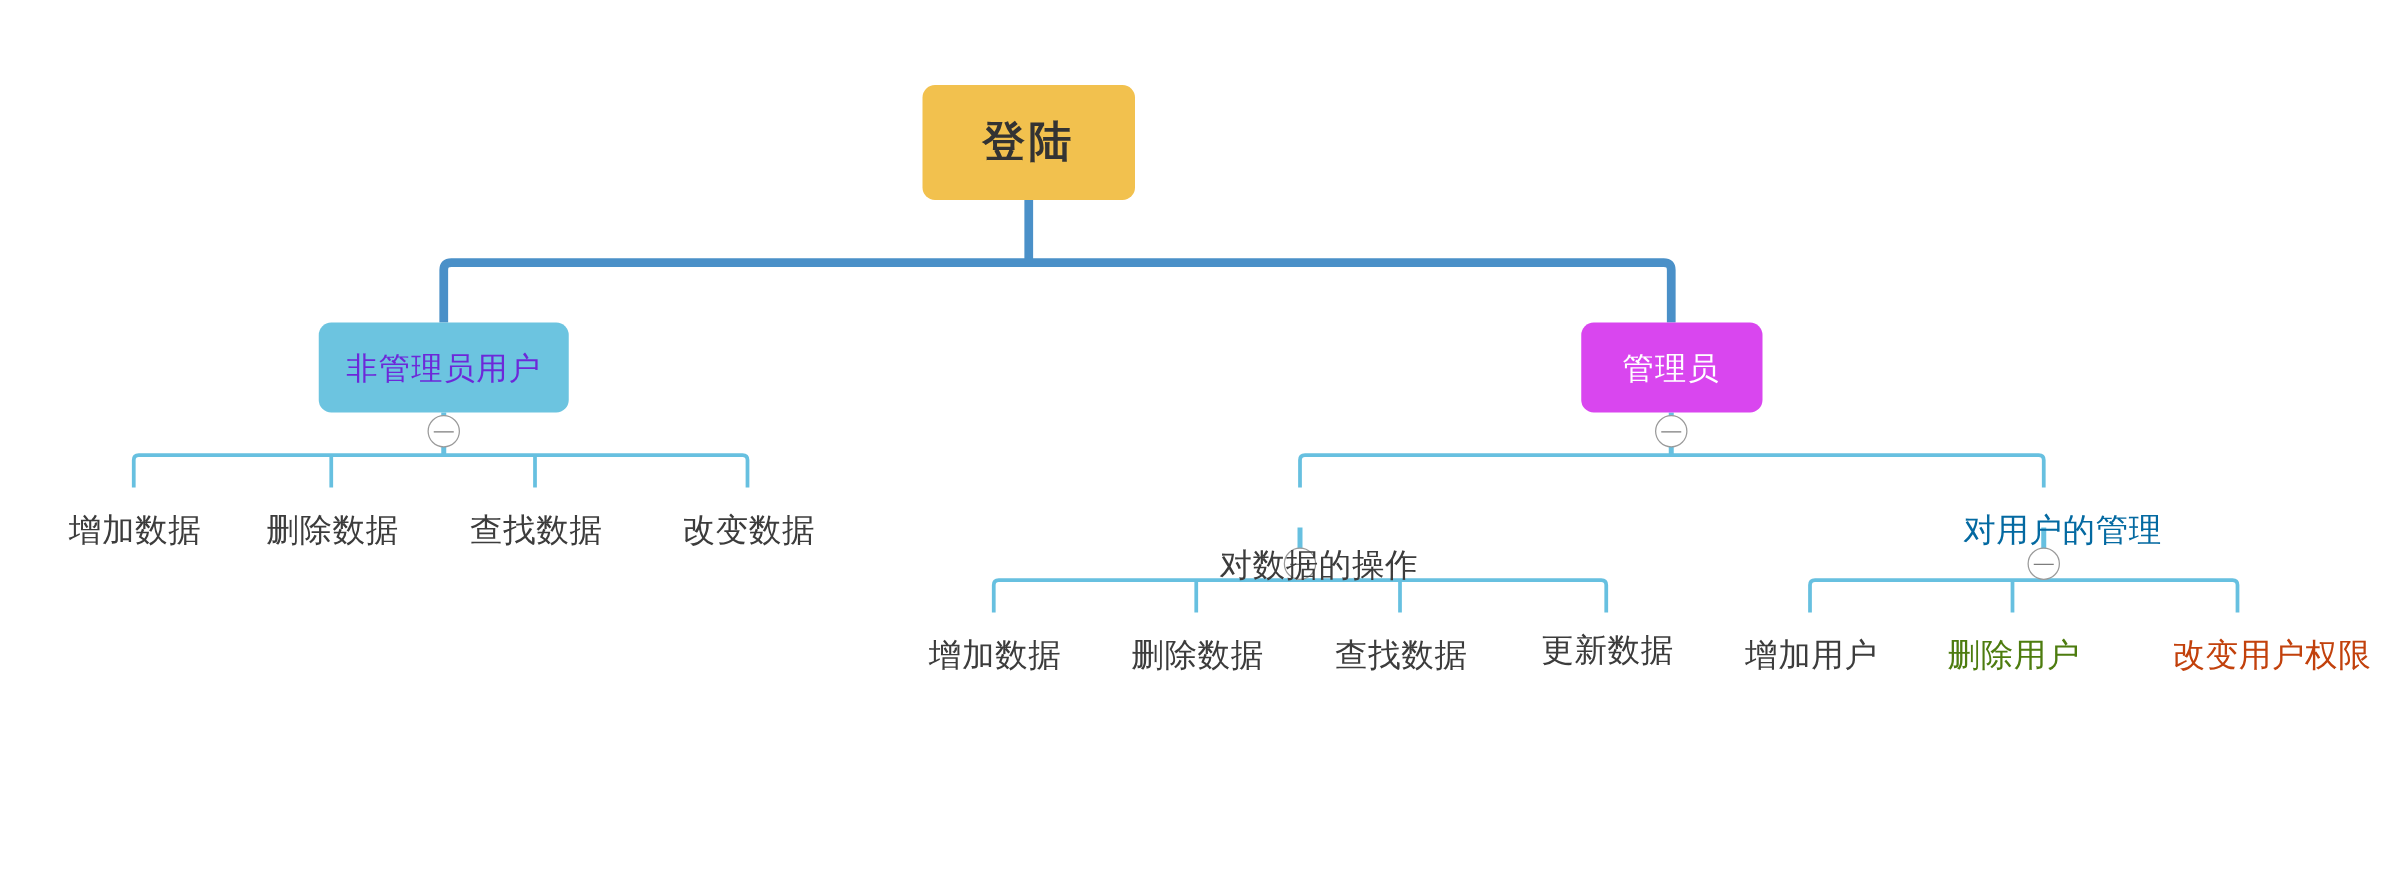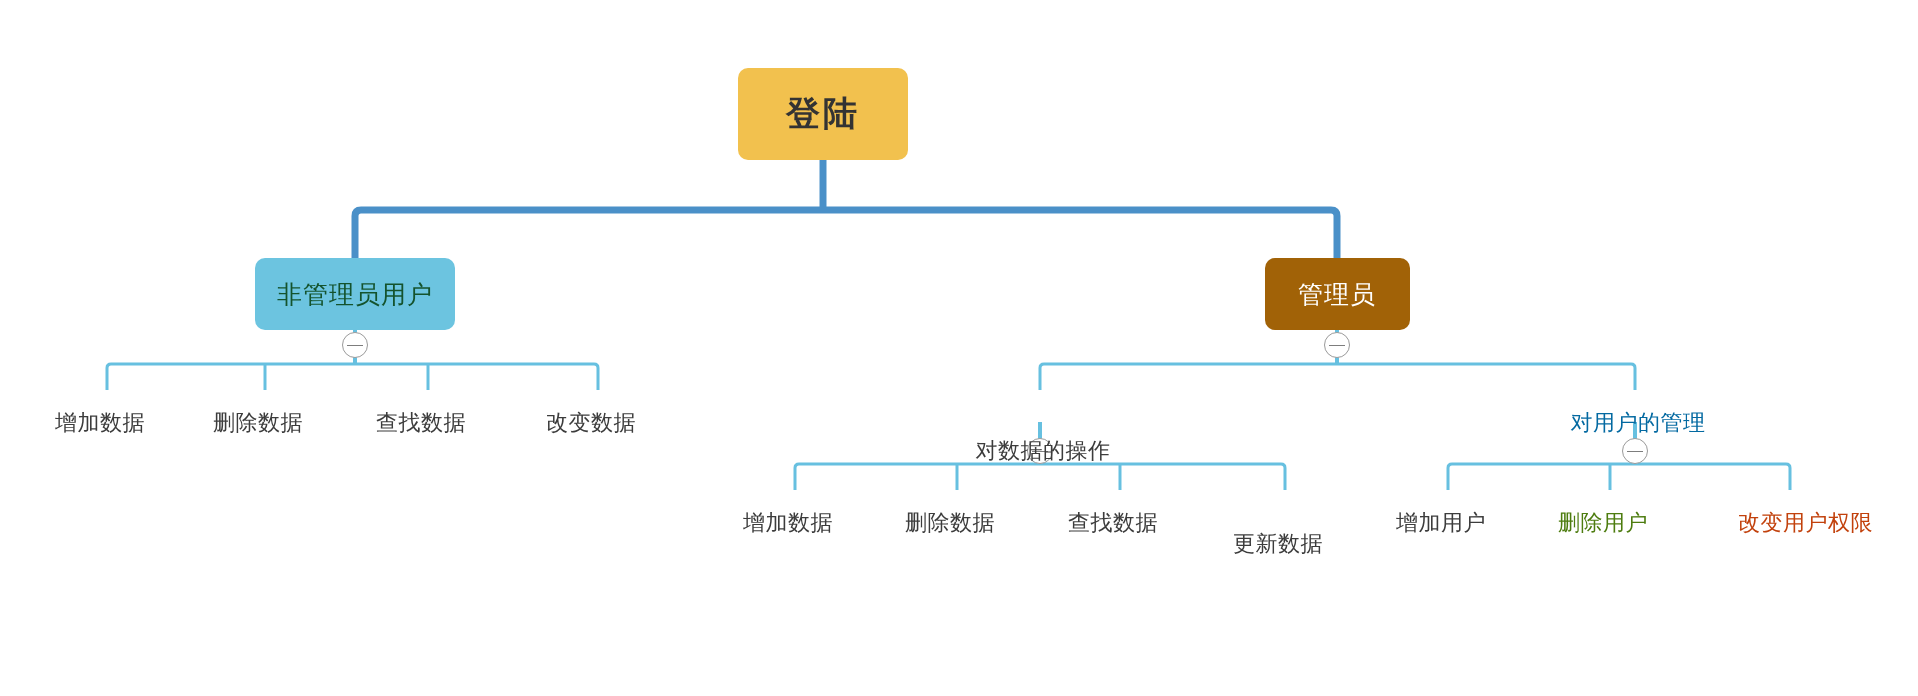--- a/index.html
+++ b/index.html
@@ -25,21 +25,21 @@
     letter-spacing:3px;
   }
   .node.branch{
     border-radius:10px;
     font-size:25px;
     letter-spacing:1px;
   }
   .leaf{
     position:absolute;
     white-space:nowrap;
-    font-size:22px;
+    font-size:26px;
     letter-spacing:0.5px;
     line-height:1;
     font-family:Liberation Serif, serif;
   }
   .toggle{
     position:absolute;
     width:26px;height:26px;
     box-sizing:border-box;
     border:1.5px solid #9a9a9a;
     border-radius:50%;
@@ -86,39 +86,39 @@
 
     <g>
       <path d="M 1635 422 L 1635 464" fill="none" stroke="#67C0E0" stroke-width="4"></path>
       <path d="M 1448 490 L 1448 468 Q 1448 464 1452 464 L 1786 464 Q 1790 464 1790 468 L 1790 490" fill="none" stroke="#67C0E0" stroke-width="3" stroke-linejoin="round"></path>
       <path d="M 1610 464 L 1610 490" fill="none" stroke="#67C0E0" stroke-width="3"></path>
     </g>
   </svg>
 
   <div class="node root" id="n-root" style="left: 738px; top: 68px; width: 170px; height: 92px; background: rgb(242, 193, 78); color: rgb(51, 51, 51);">登陆</div>
 
-  <div class="node branch" id="n-nonadmin" style="left: 255px; top: 258px; width: 200px; height: 72px; background: rgb(108, 196, 224); color: #14532d;">非管理员用户</div>
+  <div class="node branch" id="n-nonadmin" style="left: 255px; top: 258px; width: 200px; height: 72px; background: rgb(108, 196, 224); color: #6d28d9;">非管理员用户</div>
 
-  <div class="node branch" id="n-admin" style="left: 1264.5px; top: 258px; width: 145px; height: 72px; background: #a16207; color: rgb(255, 255, 255);">管理员</div>
+  <div class="node branch" id="n-admin" style="left: 1264.5px; top: 258px; width: 145px; height: 72px; background: #d946ef; color: rgb(255, 255, 255);">管理员</div>
 
   <div class="toggle" id="t-nonadmin" style="left: 342px; top: 332px;"></div>
   <div class="toggle" id="t-admin" style="left: 1324px; top: 332px;"></div>
   <div class="toggle" id="t-dataops" style="left: 1027px; top: 438px;"></div>
   <div class="toggle" id="t-usermgmt" style="left: 1622px; top: 438px;"></div>
 
   <div class="leaf" id="l-na-0" style="top: 412px; color: rgb(60, 60, 60); left: 55px;">增加数据</div>
   <div class="leaf" id="l-na-1" style="top: 412px; color: rgb(60, 60, 60); left: 213px;">删除数据</div>
   <div class="leaf" id="l-na-2" style="top: 412px; color: rgb(60, 60, 60); left: 376px;">查找数据</div>
   <div class="leaf" id="l-na-3" style="top: 412px; color: rgb(60, 60, 60); left: 546px; text-align: center;">改变数据</div>
 
   <div class="leaf" id="l-dataops" style="top: 412px; color: rgb(60, 60, 60); left: 975.5px; margin-top: 28px;">对数据的操作</div>
   <div class="leaf" id="l-usermgmt" style="top: 412px; color: #0369a1; left: 1570.5px;">对用户的管理</div>
 
   <div class="leaf" id="l-do-0" style="top: 512px; color: rgb(60, 60, 60); left: 743px;">增加数据</div>
   <div class="leaf" id="l-do-1" style="top: 512px; color: rgb(60, 60, 60); left: 905px;">删除数据</div>
   <div class="leaf" id="l-do-2" style="top: 512px; color: rgb(60, 60, 60); left: 1068px;">查找数据</div>
-  <div class="leaf" id="l-do-3" style="top: 533px; color: rgb(60, 60, 60); left: 1233px;">更新数据</div>
+  <div class="leaf" id="l-do-3" style="top: 508px; color: rgb(60, 60, 60); left: 1233px;">更新数据</div>
 
   <div class="leaf" id="l-um-0" style="top: 512px; color: rgb(60, 60, 60); left: 1396px;">增加用户</div>
   <div class="leaf" id="l-um-1" style="top: 512px; color: #4d7c0f; left: 1558px;">删除用户</div>
   <div class="leaf" id="l-um-2" style="top: 512px; color: #c2410c; left: 1738px;">改变用户权限</div>
 
 </div>
 
 </body></html>

